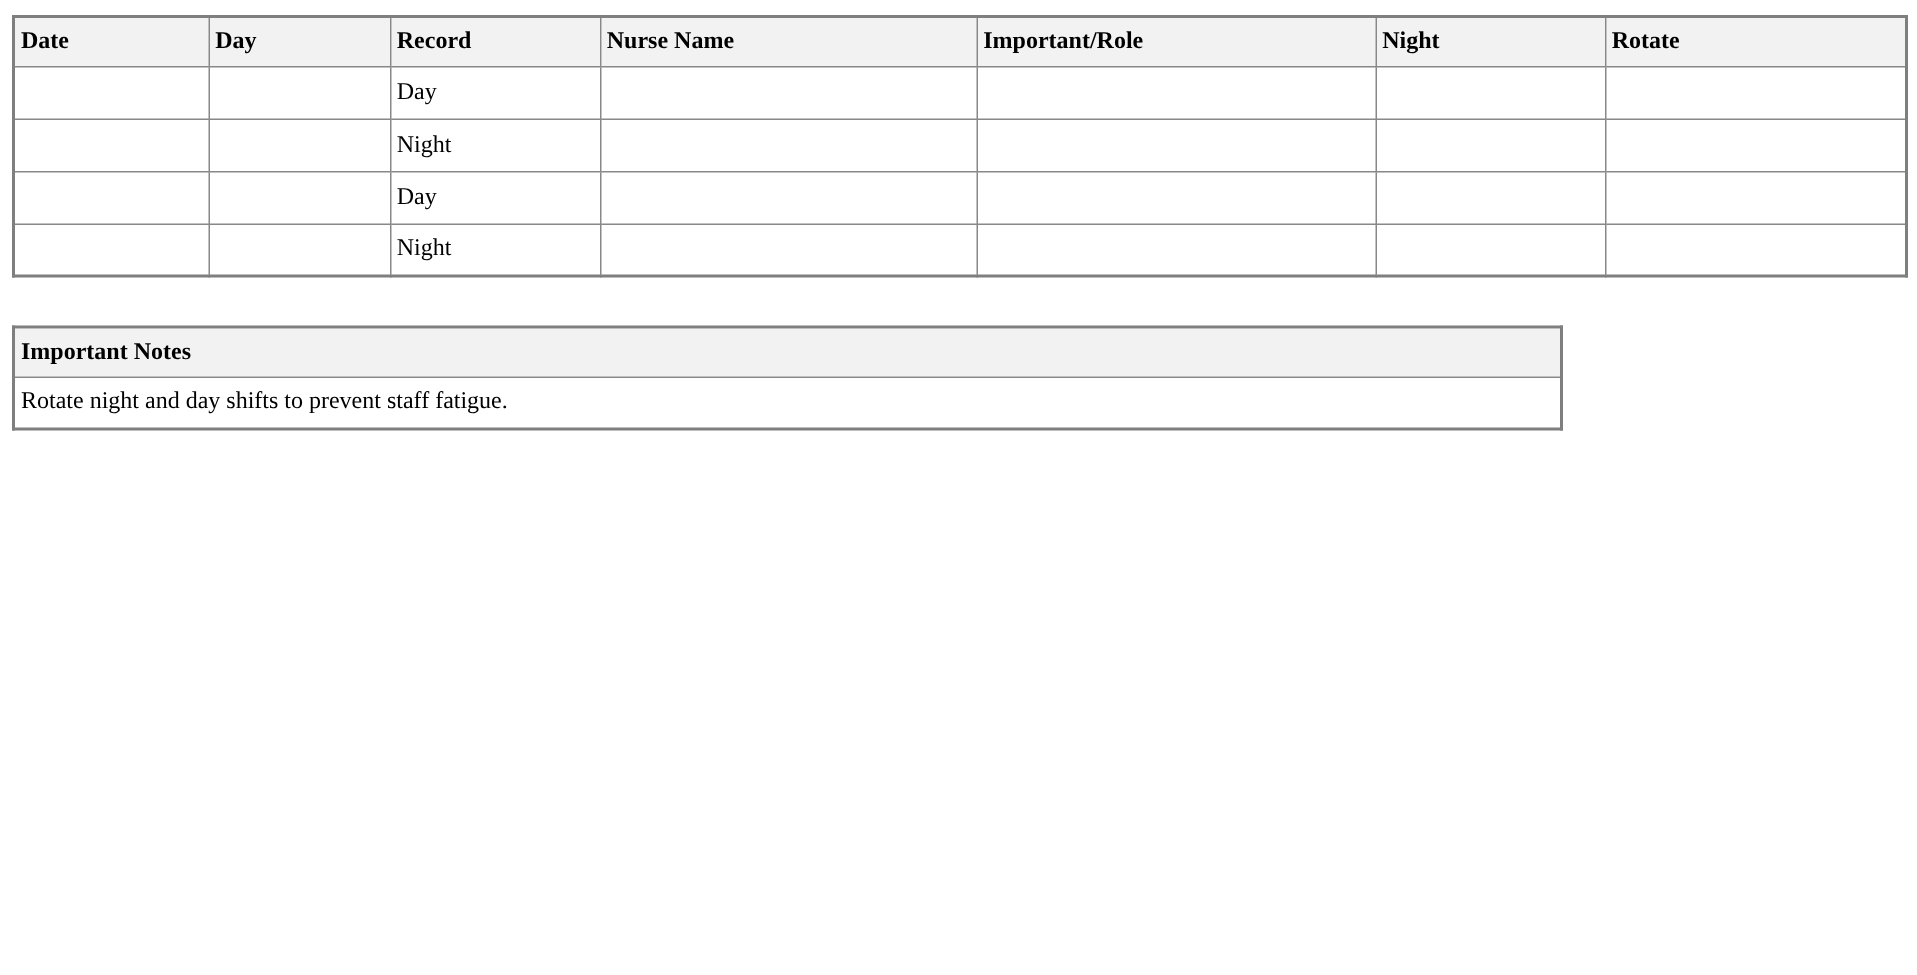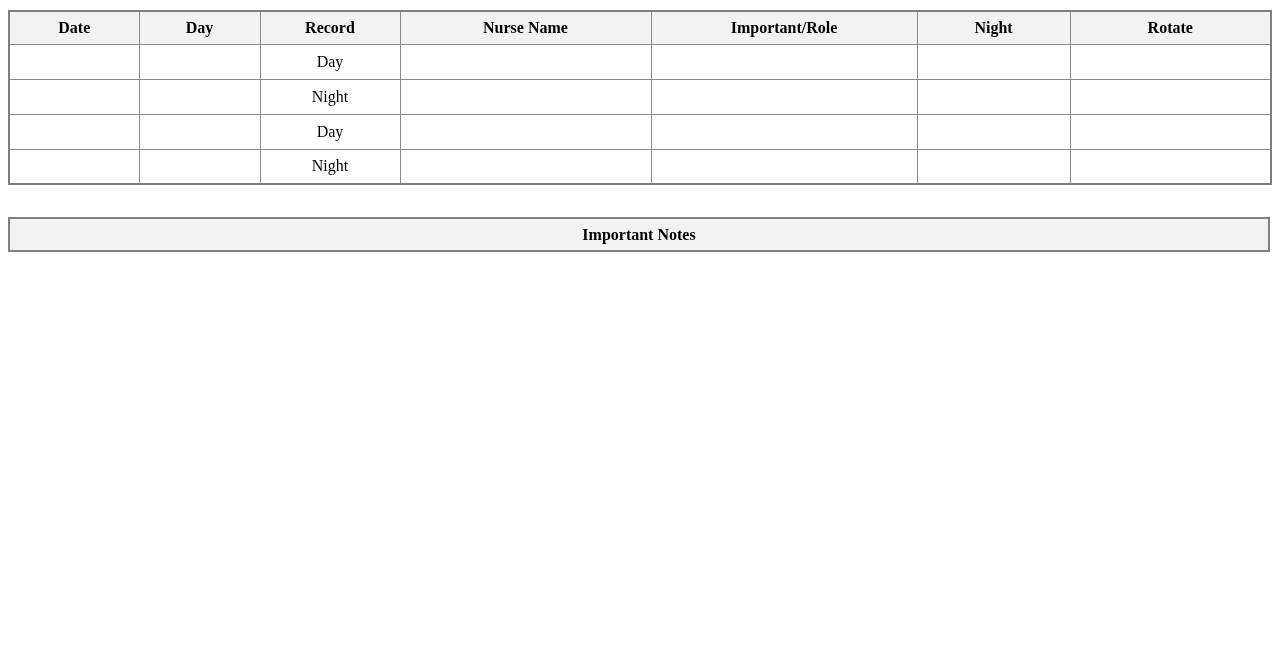--- a/index.html
+++ b/index.html
@@ -12,28 +12,28 @@
   }
   .page {
     width: 1278px;
     height: 650px;
     background: #ffffff;
     box-sizing: border-box;
     padding: 10px 8px 0 8px;
   }
   table {
     border-collapse: collapse;
-    width: 1262px;
+    width: 1034px;
     table-layout: fixed;
   }
   table.roster { margin: 0; }
   table.notes  { margin-top: 32px; }
   th, td {
     border: 1px solid #888888;
-    text-align: center;
+    text-align: left;
     vertical-align: middle;
     padding: 0 4px;
     overflow: hidden;
     box-sizing: border-box;
   }
   table { border: 2px solid #7f7f7f; }
   th {
     background: #f2f2f2;
     font-weight: bold;
     height: 33px;
@@ -114,16 +114,19 @@
     </tbody>
   </table>
 
   <table class="notes">
     <thead>
       <tr>
         <th>Important Notes</th>
       </tr>
     </thead>
     <tbody>
+      <tr>
+        <td>Rotate night and day shifts to prevent staff fatigue.</td>
+      </tr>
     </tbody>
   </table>
 
 </div>
 
 </body></html>

